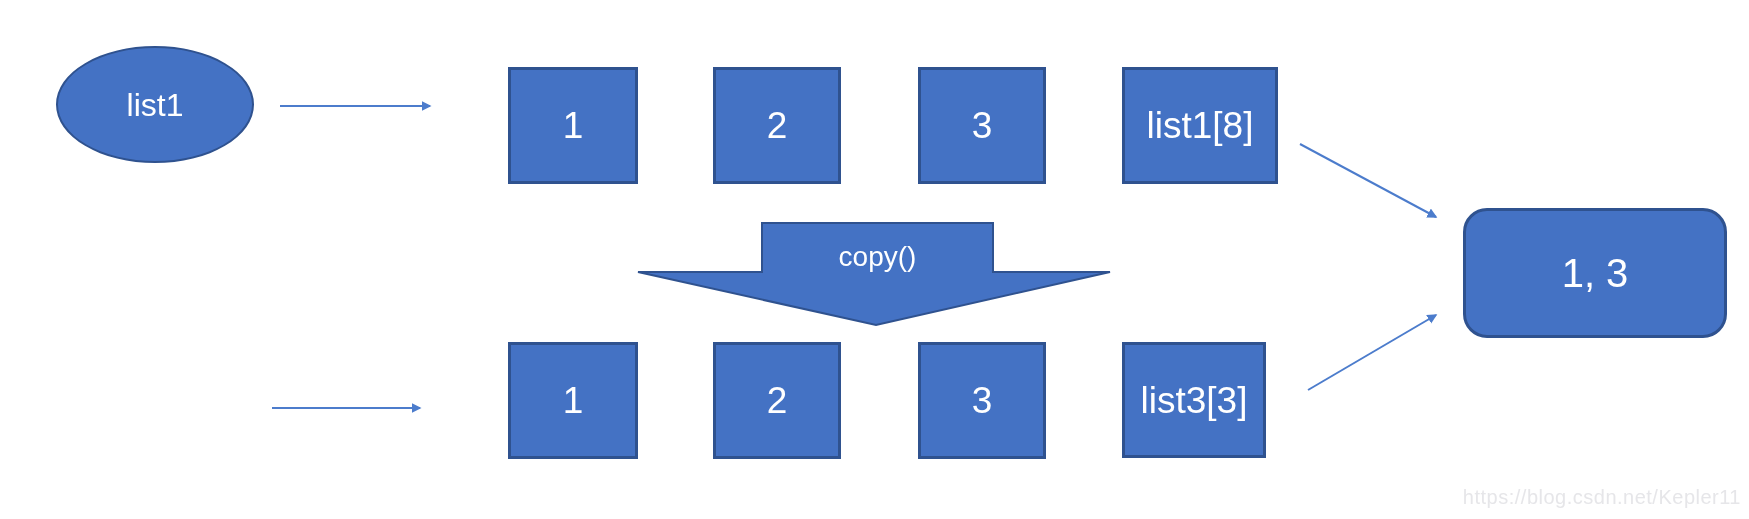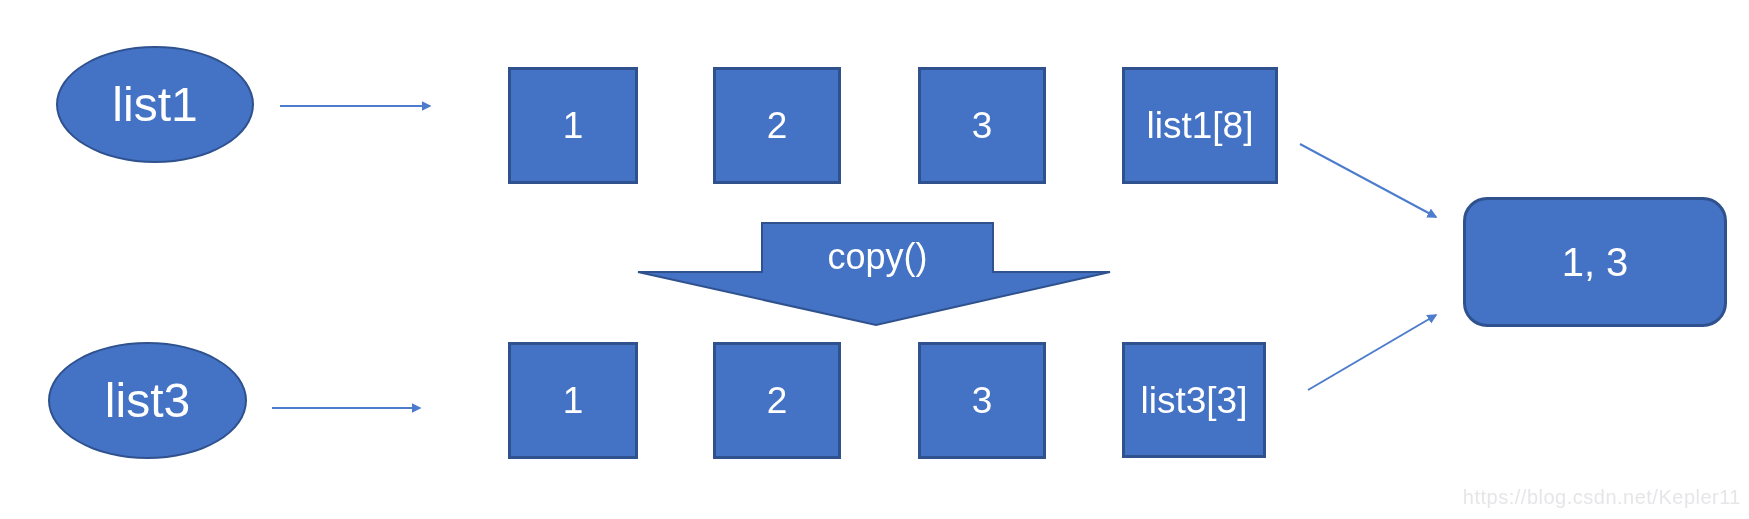--- a/index.html
+++ b/index.html
@@ -30,34 +30,34 @@
   }
   .node{
     position:absolute;
     background:var(--fill);
     border:2px solid var(--border);
     box-sizing:border-box;
     display:flex;
     align-items:center;
     justify-content:center;
     color:var(--text);
-    font-size:48px;
+    font-size:32px;
     line-height:1;
     white-space:nowrap;
   }
   .ellipse{ border-radius:50%; }
   .cell{ border-width:3px; font-size:37px; }
   .result{ border-radius:24px; border-width:3px; font-size:40px; }
   .op-label{
     position:absolute;
     left:762px; top:226px;
     width:231px; height:62px;
     display:flex; align-items:center; justify-content:center;
     color:var(--text);
-    font-size:36px;
+    font-size:28px;
     line-height:1;
     pointer-events:none;
   }
   .watermark{
     position:absolute;
     right:8px; bottom:10px;
     color:var(--watermark);
     font-size:20px;
     letter-spacing:0.5px;
   }
@@ -99,36 +99,33 @@
     <span>3</span>
   </div>
   <div class="node cell" style="left:1122px;top:67px;width:156px;height:117px">
     <span>list1[8]</span>
   </div>
 
   <div class="op-label">
     <span>copy()</span>
   </div>
 
-  <div class="node ellipse" style="left:48px;top:342px;width:199px;height:117px">
-    <span>list3</span>
-  </div>
 
   <div class="node cell" style="left:508px;top:342px;width:130px;height:117px">
     <span>1</span>
   </div>
   <div class="node cell" style="left:713px;top:342px;width:128px;height:117px">
     <span>2</span>
   </div>
   <div class="node cell" style="left:918px;top:342px;width:128px;height:117px">
     <span>3</span>
   </div>
   <div class="node cell" style="left:1122px;top:342px;width:144px;height:116px">
     <span>list3[3]</span>
   </div>
 
-  <div class="node result" style="left:1463px;top:197px;width:264px;height:130px">
+  <div class="node result" style="left:1463px;top:208px;width:264px;height:130px">
     <span>1, 3</span>
   </div>
 
   <div class="watermark">https://blog.csdn.net/Kepler11</div>
 
 </div>
 
 </body></html>

